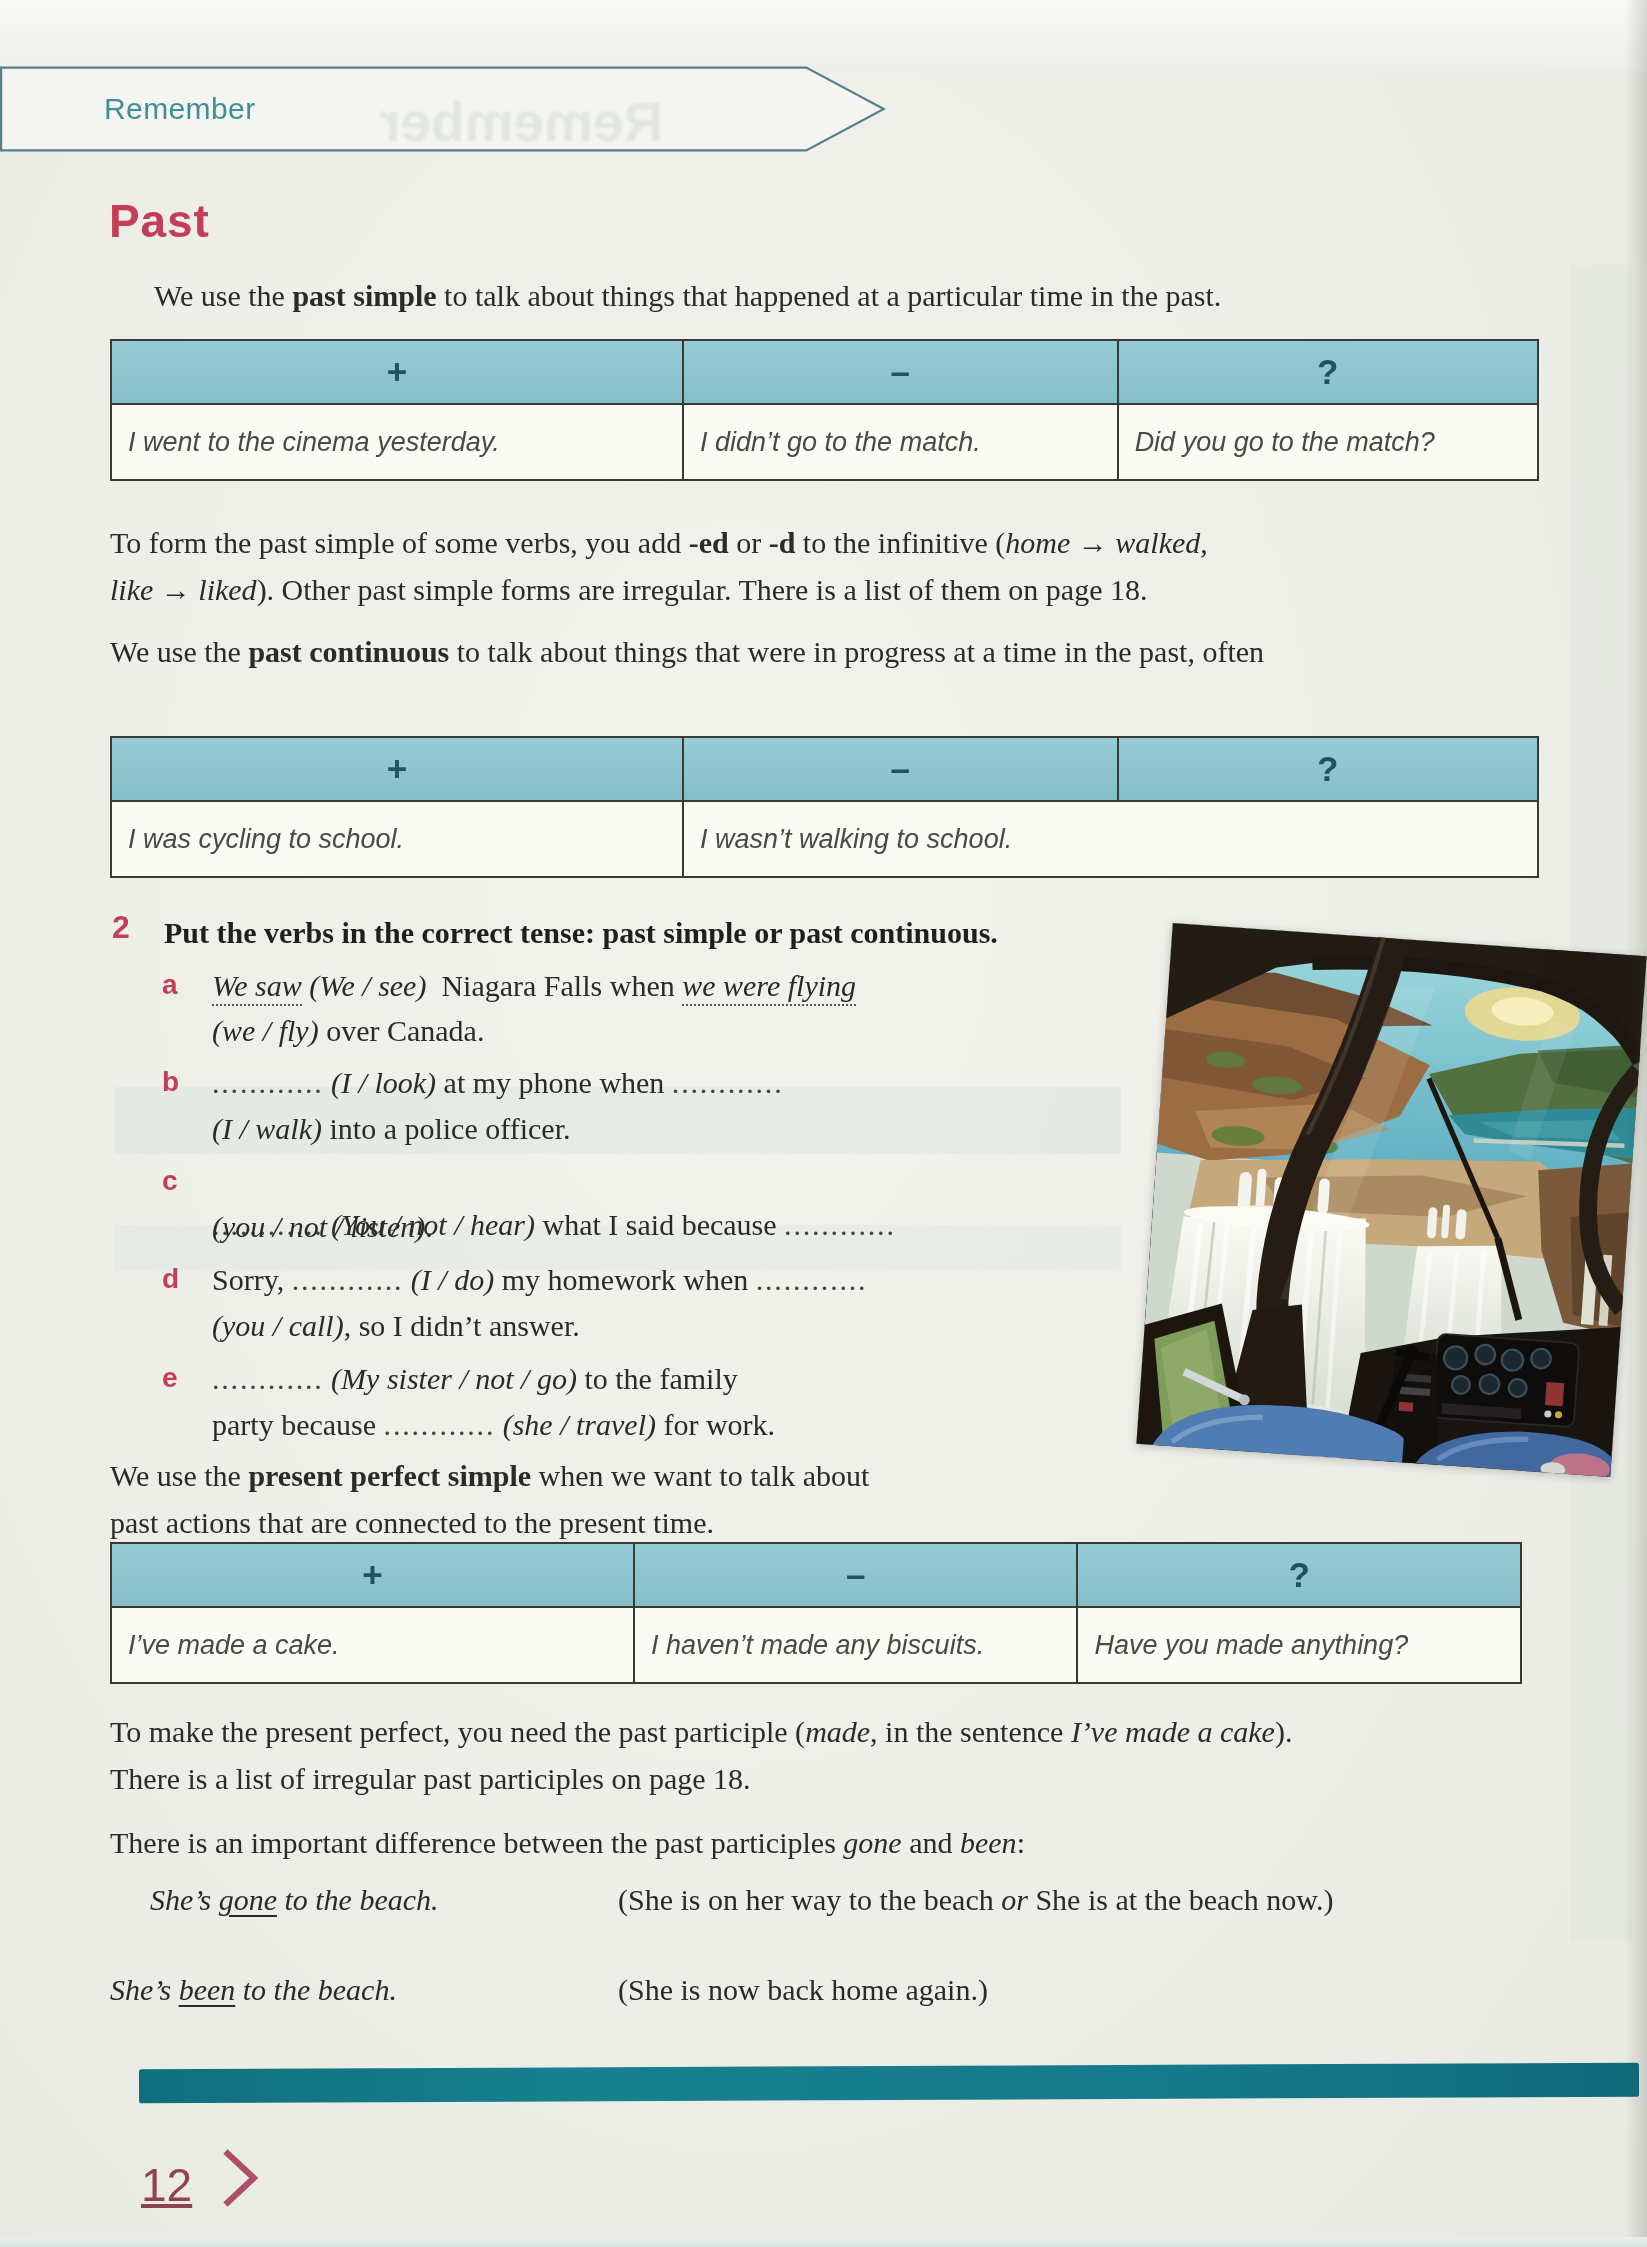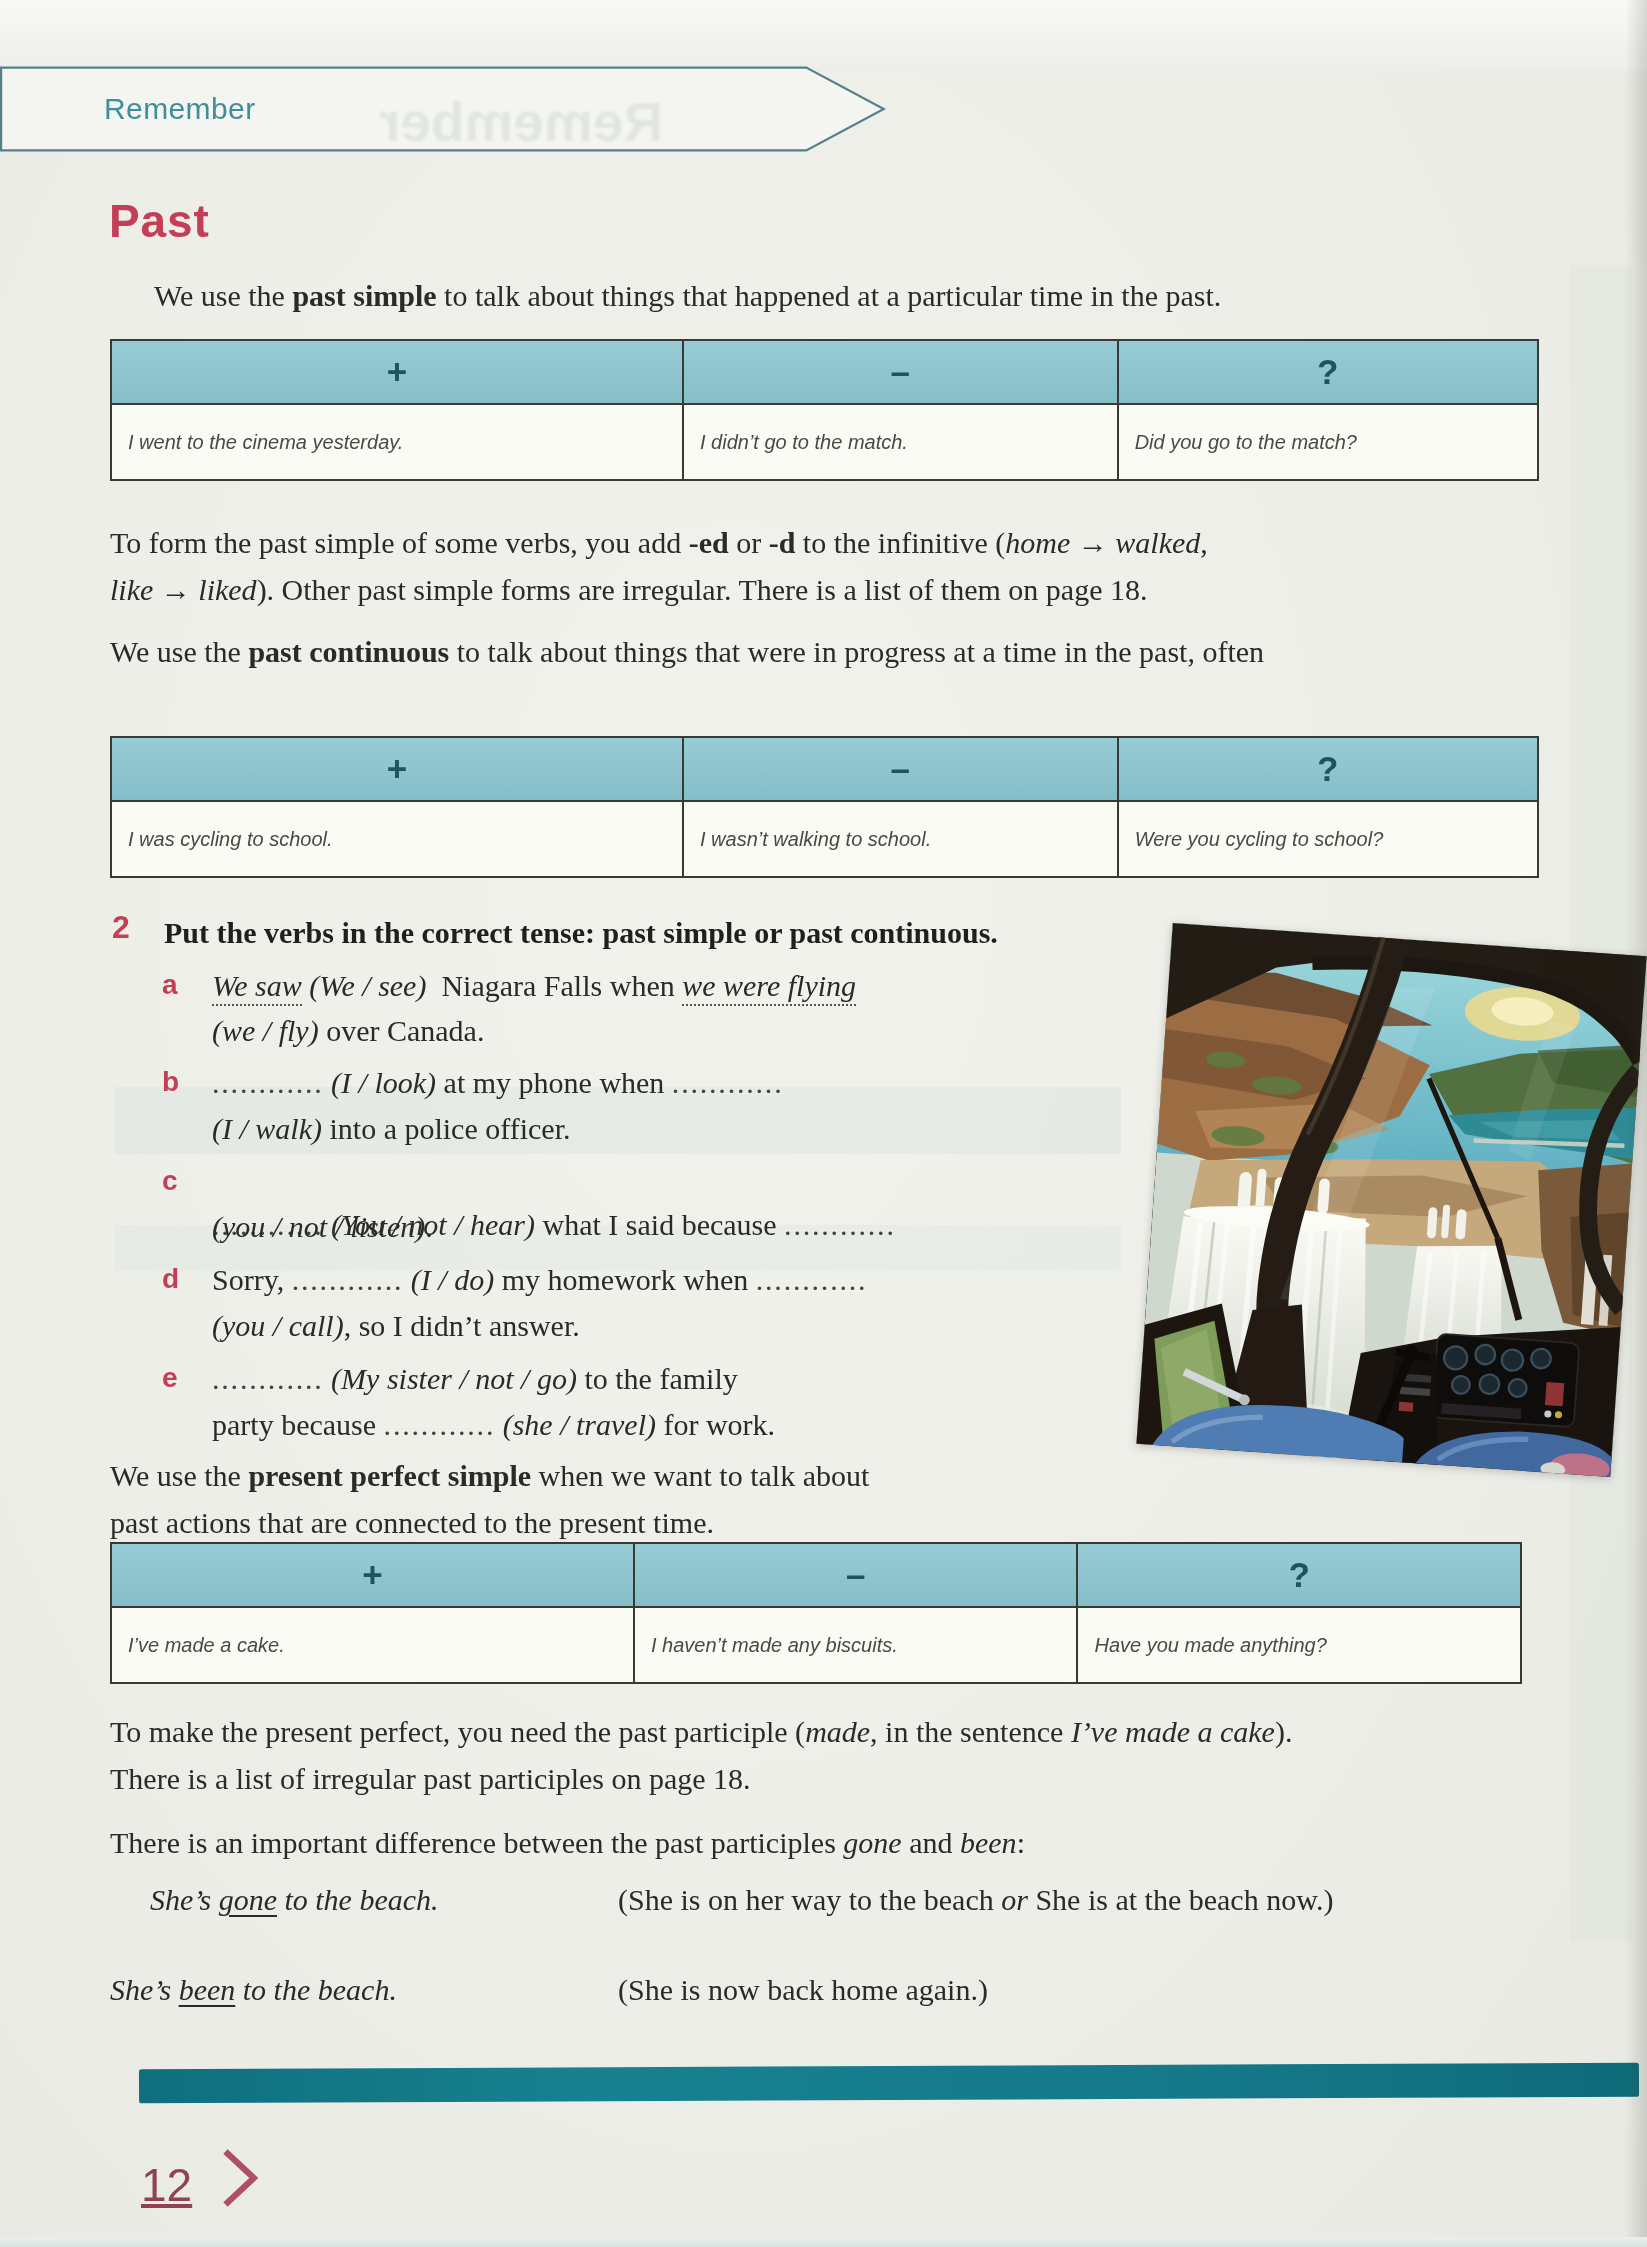--- a/index.html
+++ b/index.html
@@ -26,21 +26,21 @@
   .sg-u{text-decoration:underline;text-decoration-thickness:2.2px;text-underline-offset:5.3px;}
   .sg-dots{letter-spacing:1.8px;color:#44443e;}
   .gtable{left:110px;width:1429px;border:2.6px solid #3a3a34;background:#fbfbf6;box-sizing:border-box;}
   .gtable3{width:1412px;}
   .hrow{display:flex;height:62px;background:linear-gradient(#97ccd6,#85bec9);border-bottom:2.6px solid #3a3a34;}
   .brow{display:flex;height:74px;}
   .hcell,.bcell{box-sizing:border-box;}
   .hcell{display:flex;align-items:center;justify-content:center;
     font-family:"Liberation Sans",sans-serif;font-weight:700;font-size:35px;color:#1c5560;}
   .bcell{display:flex;align-items:center;padding-left:16px;
-    font-family:"Liberation Sans",sans-serif;font-style:italic;font-size:20px;color:#4a4a45;}
+    font-family:"Liberation Sans",sans-serif;font-style:italic;font-size:27px;color:#4a4a45;}
   .w1{flex:0 0 40%;} .w2{flex:0 0 30.5%;} .w3{flex:0 0 29.5%;}
   .t3w1{flex:0 0 37%;} .t3w2{flex:0 0 31.5%;} .t3w3{flex:0 0 31.5%;}
   .cb{border-left:2.6px solid #3a3a34;}
   .ex-num{left:112px;top:909px;font-family:"Liberation Sans",sans-serif;font-weight:700;font-size:32px;color:#c33f58;}
   .ex-title{left:164px;top:909px;font-weight:700;font-size:30px;color:#1f1f1b;height:47px;line-height:47px;white-space:nowrap;}
   .item-letter{font-family:"Liberation Sans",sans-serif;font-weight:700;font-size:28px;color:#c33f58;}
   .photo{left:1154px;top:939px;width:475px;height:522px;transform:rotate(4deg);
     box-shadow:0 1.8px 8.8px rgba(40,40,35,0.25);overflow:hidden;background:#1d170f;}
   .teal-bar{left:139px;top:2066px;width:1500px;height:34px;border-radius:2.6px;transform:rotate(-0.25deg);
     background:linear-gradient(90deg,#0f6f7d,#17818f 30%,#15798a 70%,#0e6b79);}
@@ -87,21 +87,20 @@
 
   <div class="abs gtable" style="top:736px;">
     <div class="hrow">
       <div class="hcell w1">+</div>
       <div class="hcell w2 cb">–</div>
       <div class="hcell w3 cb">?</div>
     </div>
     <div class="brow">
       <div class="bcell w1">I was cycling to school.</div>
       <div class="bcell w2 cb">I wasn’t walking to school.</div>
-      <div class="bcell w3 cb">Were you cycling to school?</div>
     </div>
   </div>
 
   <div class="abs ex-num">2</div>
   <div class="abs ex-title">Put the verbs in the correct tense: past simple or past continuous.</div>
 
   <div class="abs item-letter" style="left:162px;top:969px;">a</div>
   <div class="abs pline" style="left:212px;top:962px;"><span class="sg-i sg-du">We saw</span><span> </span><span class="sg-i">(We / see)</span><span> &nbsp;Niagara Falls when </span><span class="sg-i sg-du">we were flying</span></div>
   <div class="abs pline" style="left:212px;top:1007px;"><span class="sg-i">(we / fly)</span><span> over Canada.</span></div>
 

